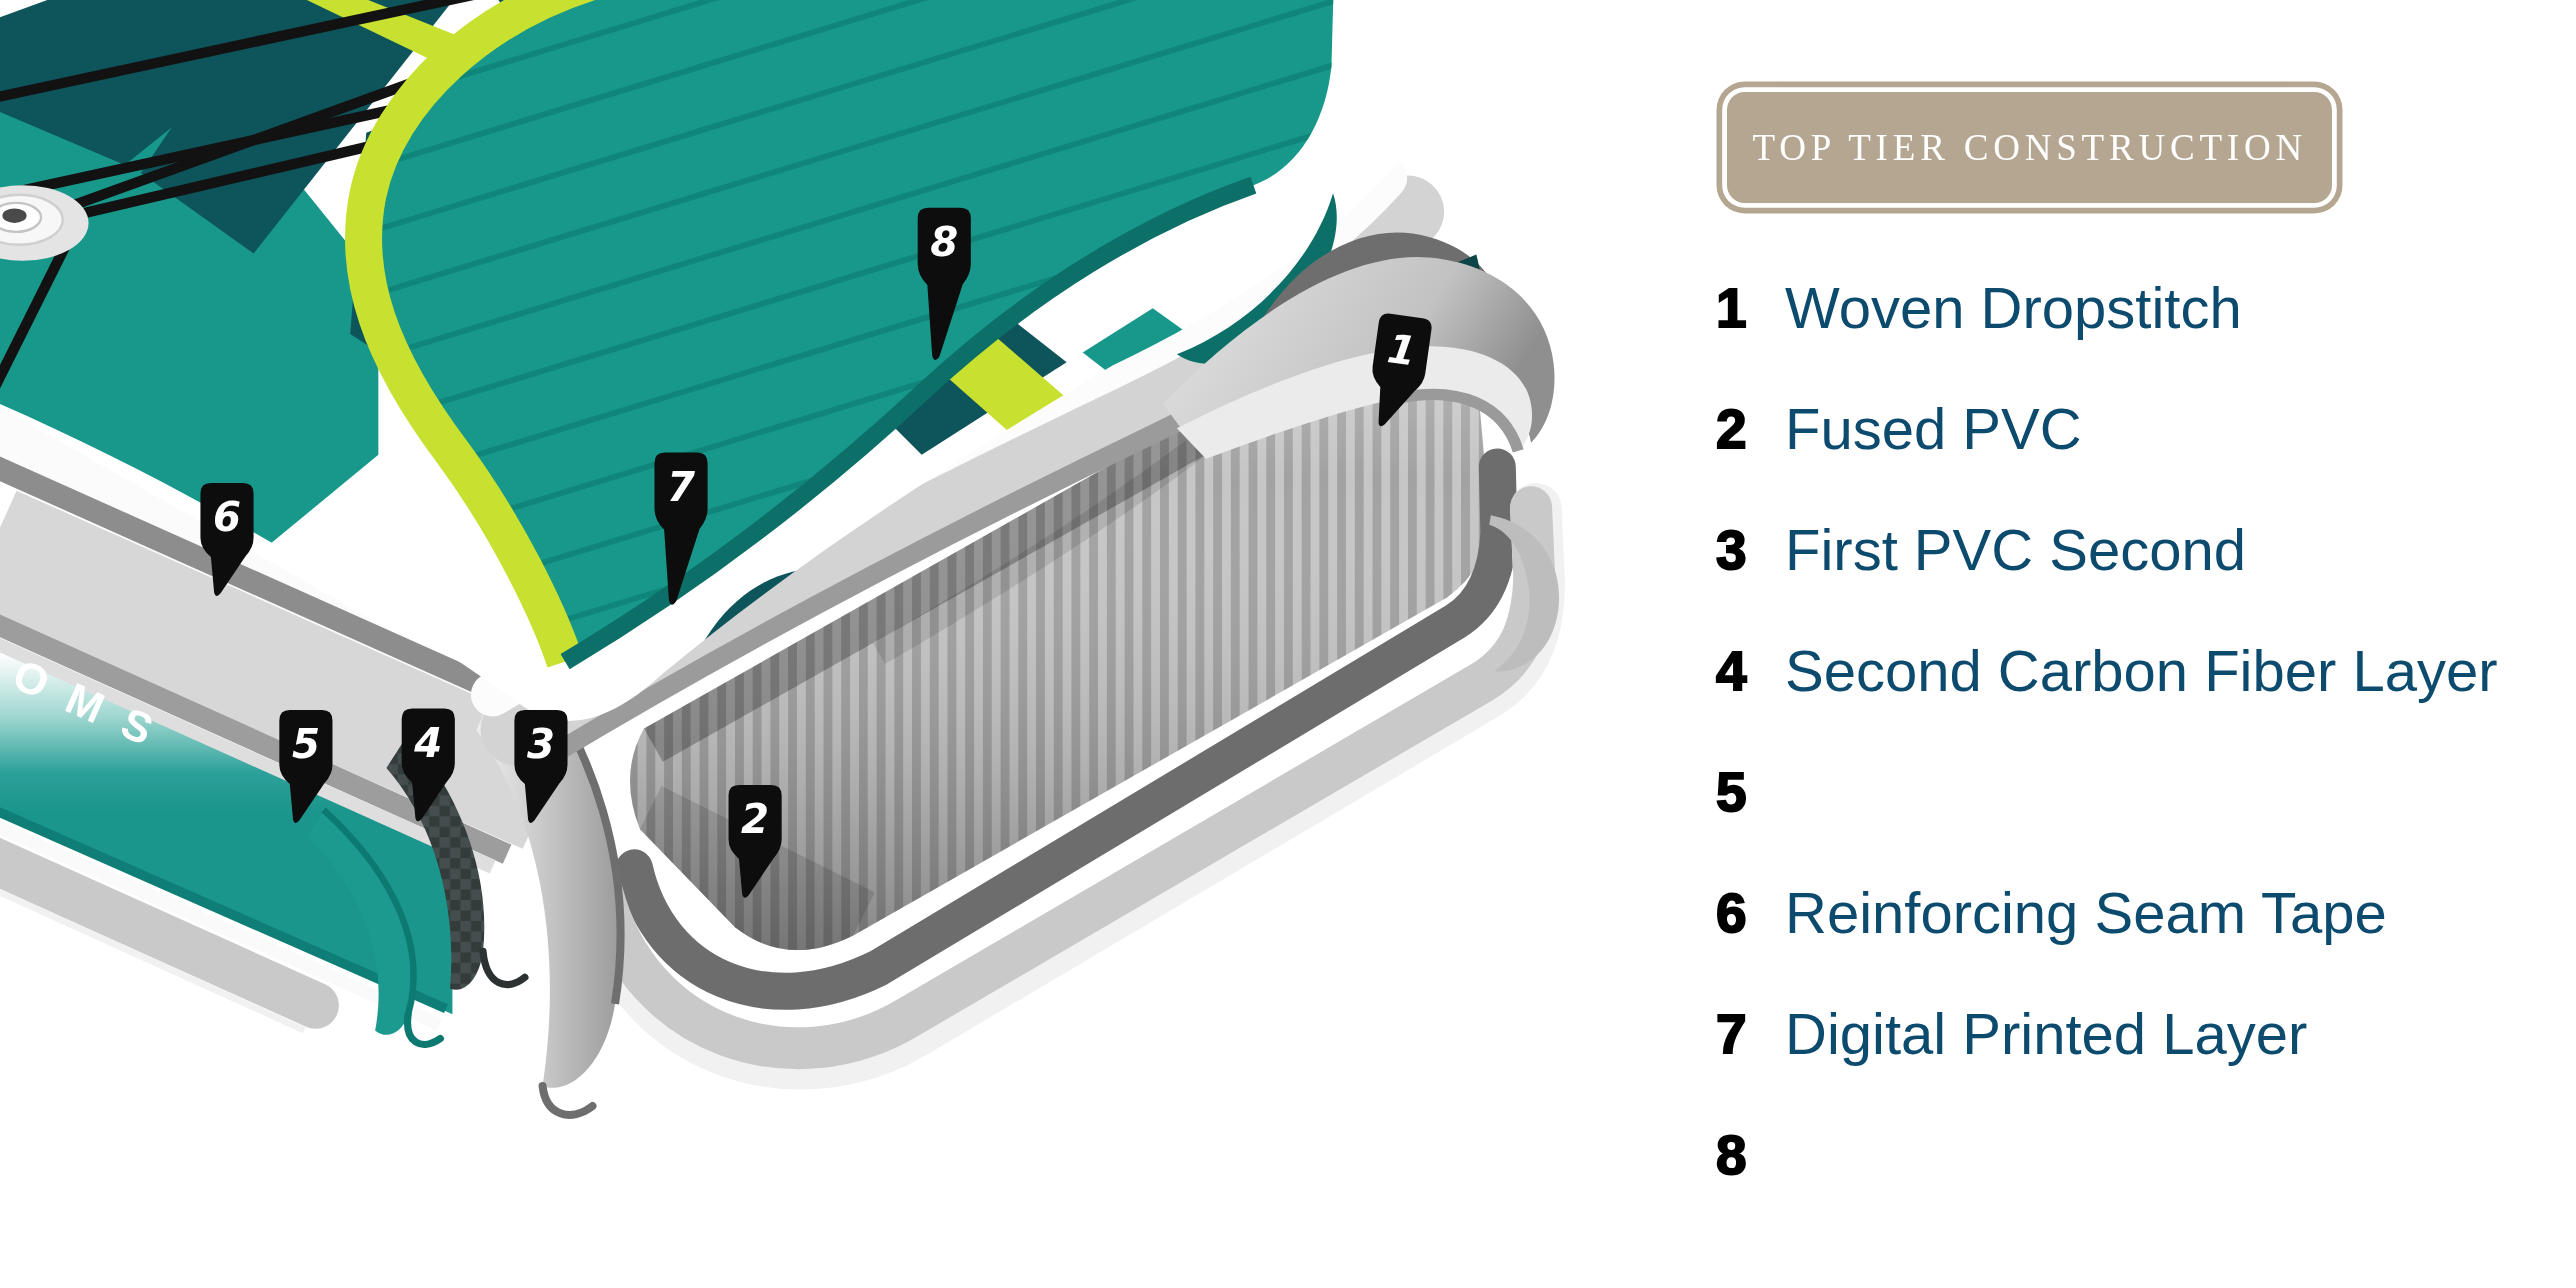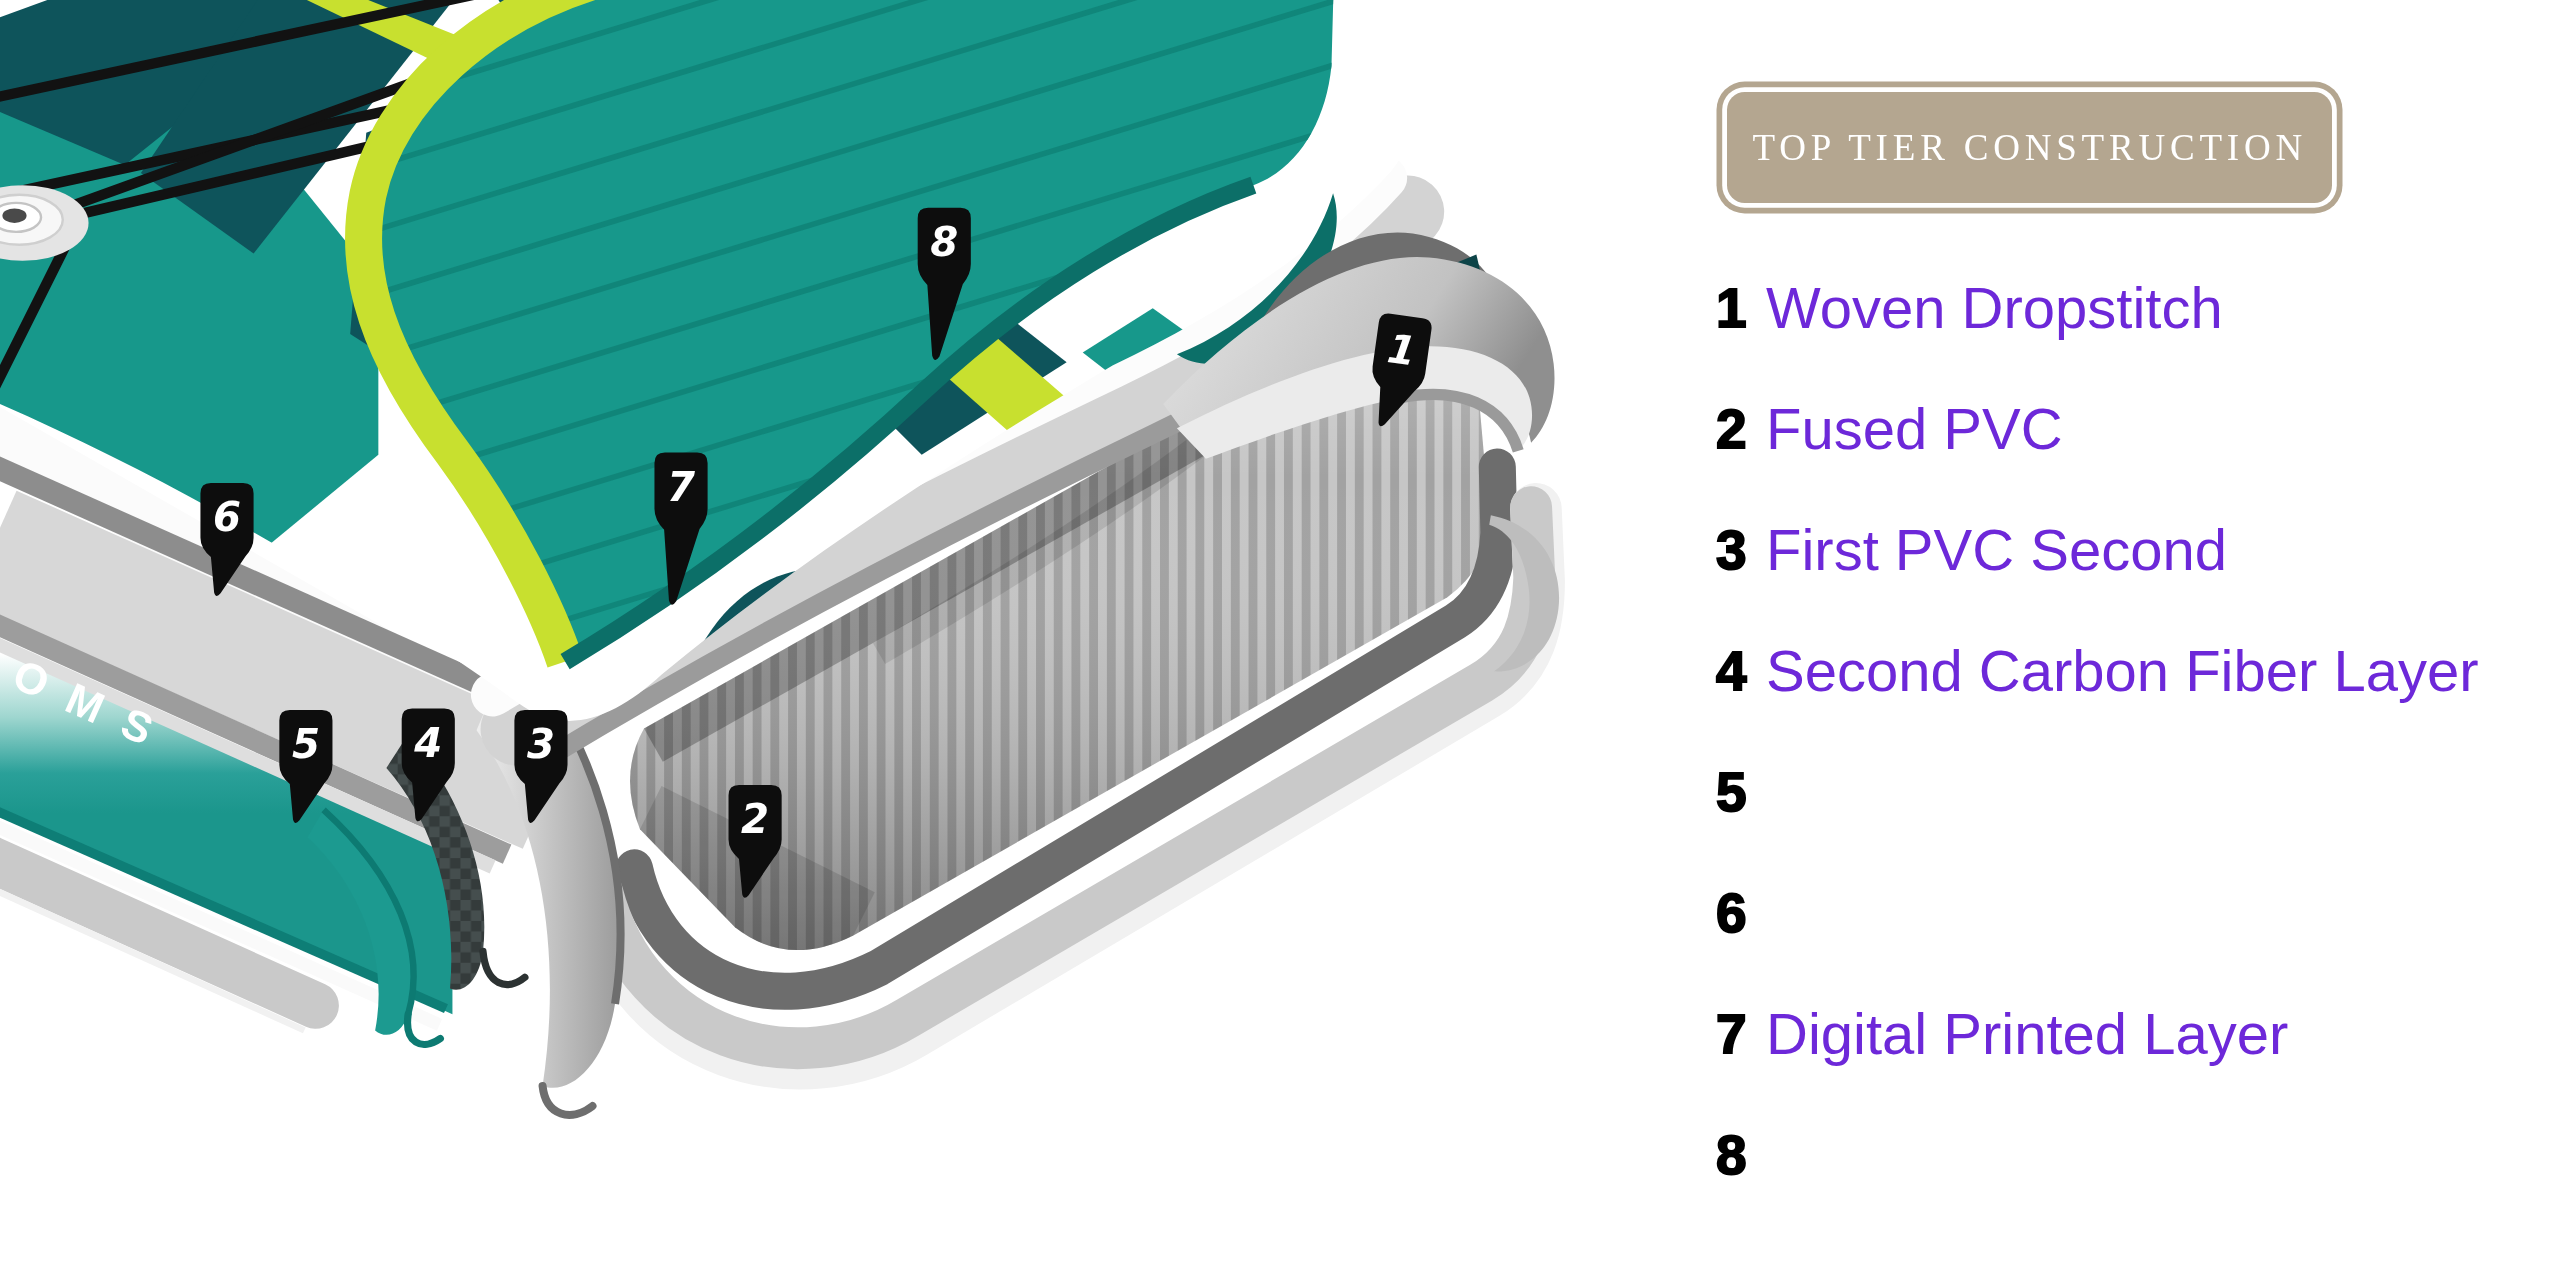--- a/index.html
+++ b/index.html
@@ -11,21 +11,21 @@
   .legend{position:absolute;left:1716px;top:81px;width:725px;}
   .badge{margin:11.3px 0 0 11.3px;width:605px;height:111px;background:#B4A690;border-radius:17.7px;
          box-shadow:0 0 0 4.8px #ffffff,0 0 0 10.5px #B4A690;
          display:flex;align-items:center;justify-content:center;}
   .badge-label{font-family:"Liberation Serif",serif;font-size:37px;letter-spacing:4.8px;
                color:#ffffff;white-space:nowrap;text-align:center;}
   .legend-list{list-style:none;margin:44px 0 0 0;padding:0;}
   .legend-item{display:flex;align-items:center;height:121px;}
   .legend-num{width:47px;font-size:55px;font-weight:700;color:#000;
               -webkit-text-stroke:2px #000;flex:none;}
-  .legend-label{font-size:58px;color:#6d28d9;margin-left:3px;white-space:nowrap;}
+  .legend-label{font-size:58px;color:#0c4a6e;margin-left:22px;white-space:nowrap;}
 
   
   .pin-num{font-family:"DejaVu Sans","Liberation Sans",sans-serif;font-style:italic;
            font-weight:bold;font-size:50px;fill:#ffffff;text-anchor:middle;}
   .rail-print{font-family:"Liberation Sans",sans-serif;font-weight:bold;font-size:54px;
               fill:#ffffff;letter-spacing:30px;}
 </style>
 </head>
 <body>
 
@@ -262,20 +262,21 @@
     </li>
     <li class="legend-item">
       <span class="legend-num">4</span>
       <span class="legend-label">Second Carbon Fiber Layer</span>
     </li>
     <li class="legend-item">
       <span class="legend-num">5</span>
     </li>
     <li class="legend-item">
       <span class="legend-num">6</span>
+      <span class="legend-label">Reinforcing Seam Tape</span>
     </li>
     <li class="legend-item">
       <span class="legend-num">7</span>
       <span class="legend-label">Digital Printed Layer</span>
     </li>
     <li class="legend-item">
       <span class="legend-num">8</span>
     </li>
   </ul>
 </div>

